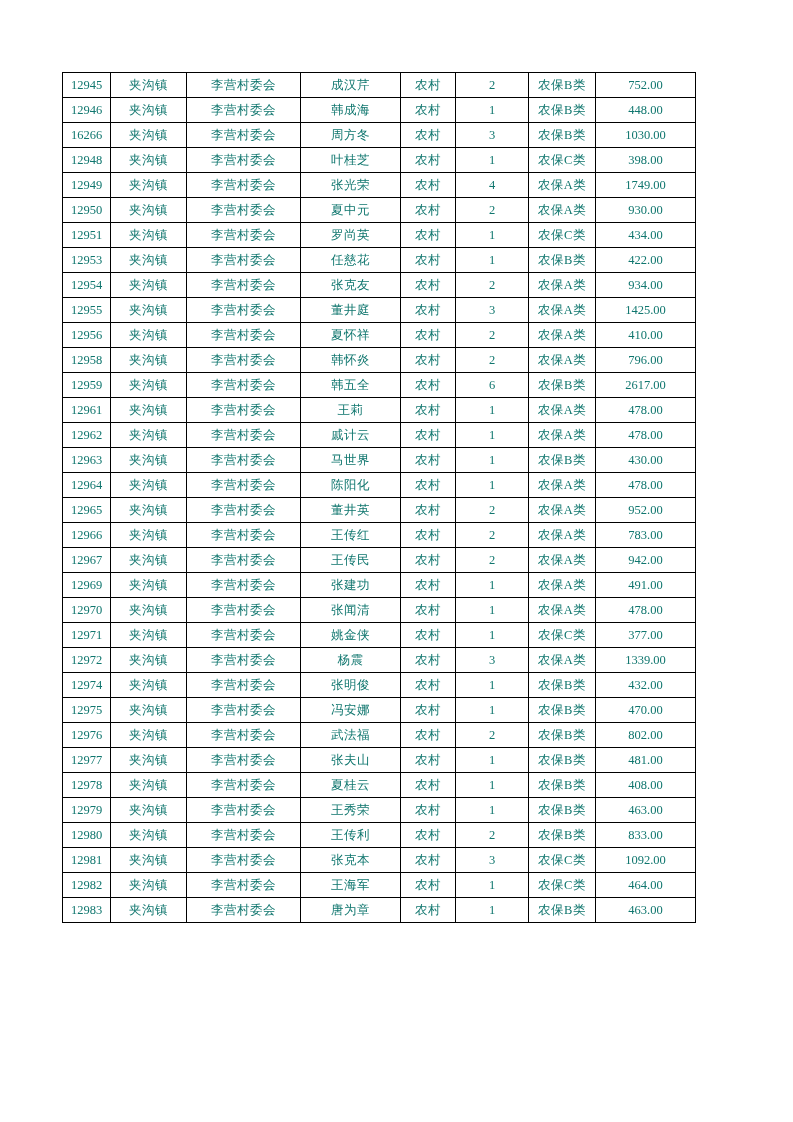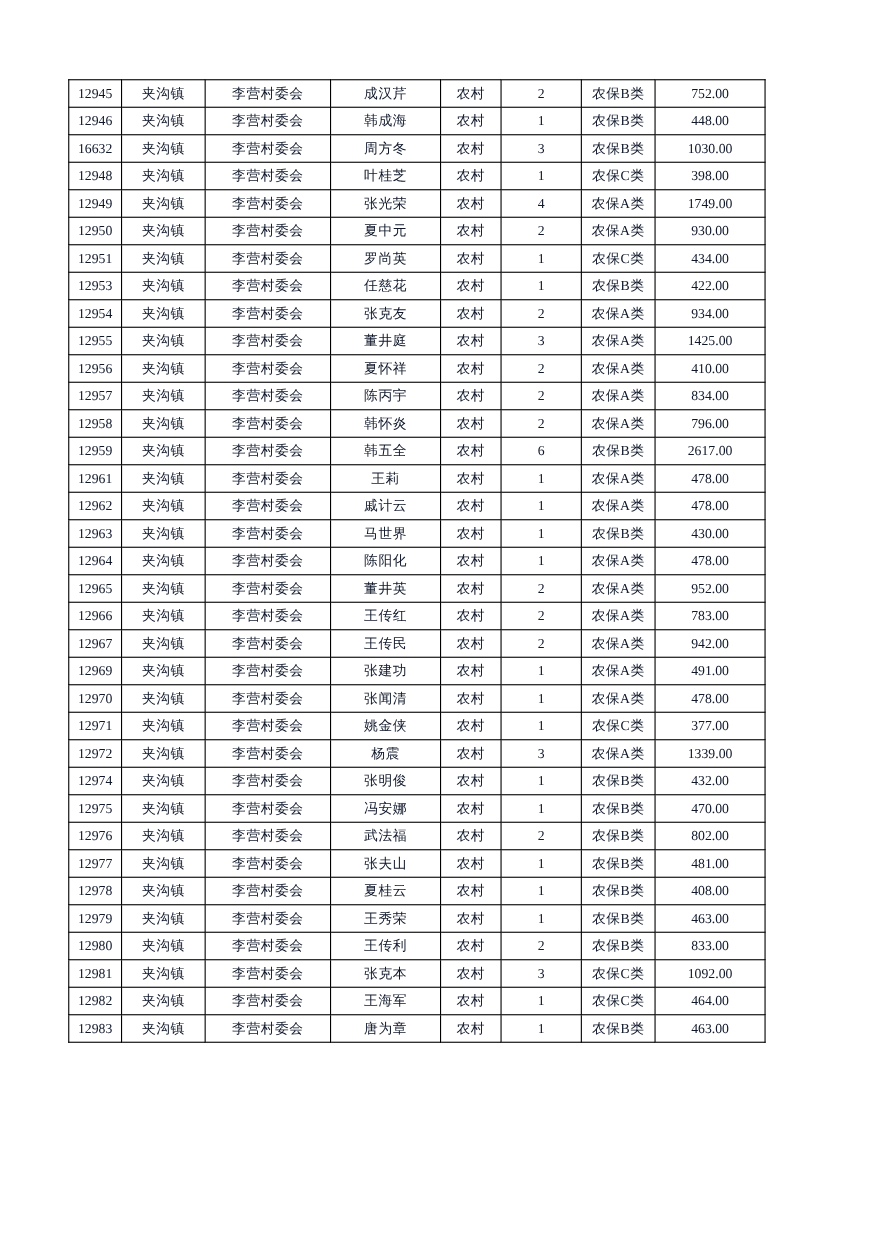--- a/index.html
+++ b/index.html
@@ -18,21 +18,21 @@
     overflow: hidden;
     font-family: "Liberation Serif", "DejaVu Serif", serif;
   }
   table.data-table {
     position: absolute;
     left: 62px;
     top: 72px;
     border-collapse: collapse;
     table-layout: fixed;
     font-size: 12.5px;
-    color: #0f172a;
+    color: #0f766e;
   }
   table.data-table td {
     border: 1px solid #000000;
     height: 24px;
     text-align: center;
     vertical-align: middle;
     padding: 0 2px;
     overflow: hidden;
     white-space: nowrap;
     letter-spacing: 0.5px;
@@ -79,21 +79,21 @@
           <td class="num">12946</td>
           <td>夹沟镇</td>
           <td>李营村委会</td>
           <td>韩成海</td>
           <td>农村</td>
           <td class="num">1</td>
           <td>农保B类</td>
           <td class="num">448.00</td>
         </tr>
         <tr>
-          <td class="num">16632</td>
+          <td class="num">16266</td>
           <td>夹沟镇</td>
           <td>李营村委会</td>
           <td>周方冬</td>
           <td>农村</td>
           <td class="num">3</td>
           <td>农保B类</td>
           <td class="num">1030.00</td>
         </tr>
         <tr>
           <td class="num">12948</td>
@@ -167,30 +167,20 @@
         </tr>
         <tr>
           <td class="num">12956</td>
           <td>夹沟镇</td>
           <td>李营村委会</td>
           <td>夏怀祥</td>
           <td>农村</td>
           <td class="num">2</td>
           <td>农保A类</td>
           <td class="num">410.00</td>
-        </tr>
-        <tr>
-          <td class="num">12957</td>
-          <td>夹沟镇</td>
-          <td>李营村委会</td>
-          <td>陈丙宇</td>
-          <td>农村</td>
-          <td class="num">2</td>
-          <td>农保A类</td>
-          <td class="num">834.00</td>
         </tr>
         <tr>
           <td class="num">12958</td>
           <td>夹沟镇</td>
           <td>李营村委会</td>
           <td>韩怀炎</td>
           <td>农村</td>
           <td class="num">2</td>
           <td>农保A类</td>
           <td class="num">796.00</td>

